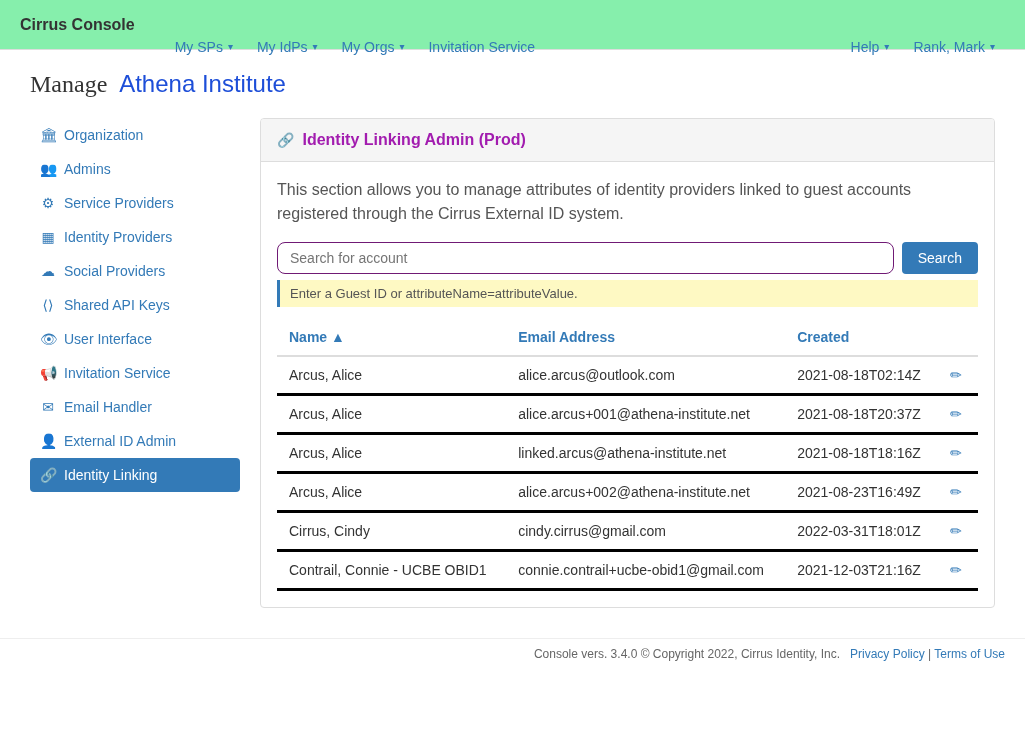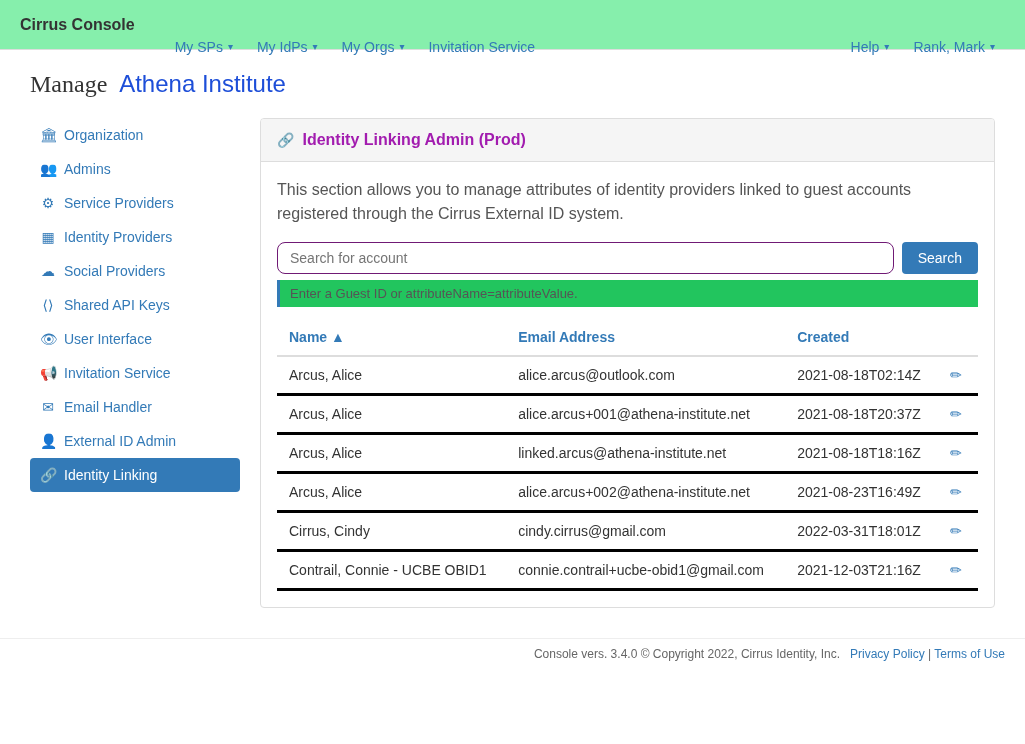--- a/index.html
+++ b/index.html
@@ -149,21 +149,21 @@
       cursor: pointer;
       font-size: 14px;
       text-align: center;
     }
     .hint-text {
       font-size: 13px;
       color: #555;
       padding: 6px 0 6px 10px;
       border-left: 3px solid #337ab7;
       margin-bottom: 12px;
-      background: #22c55e;
+      background: #fef9c3;
     }
 
     
     .data-table {
       width: 100%;
       border-collapse: collapse;
     }
     .data-table th {
       text-align: left;
       padding: 10px 12px;

